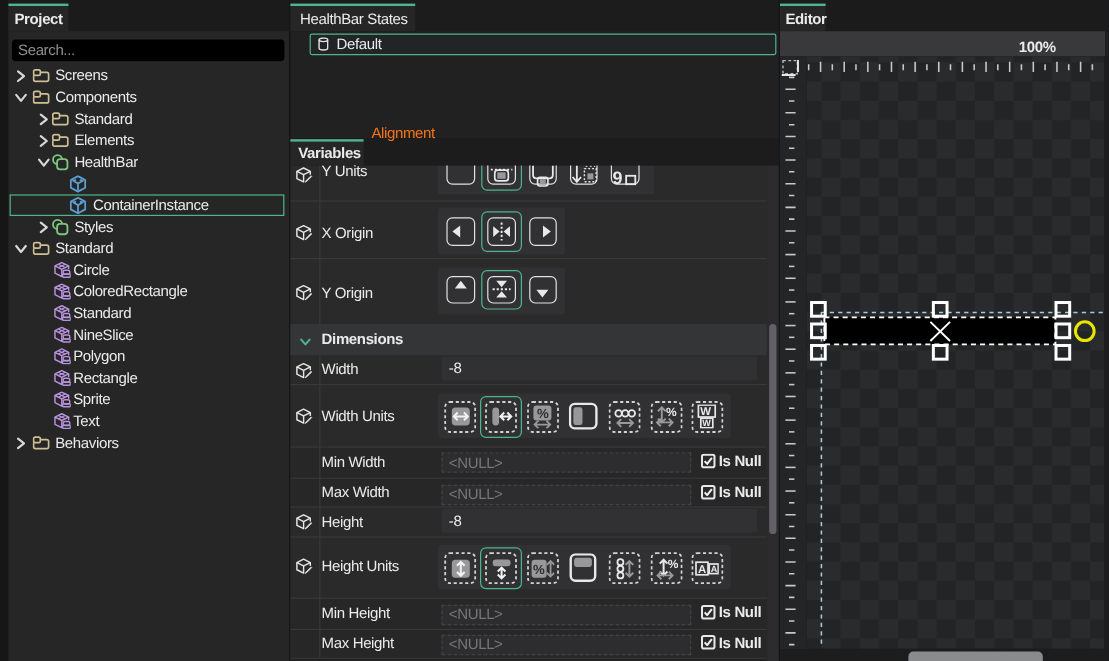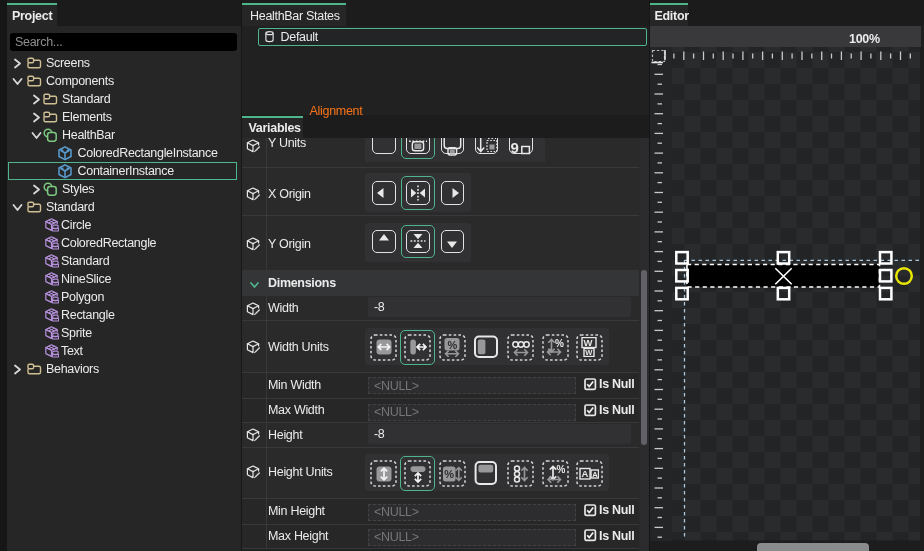--- a/index.html
+++ b/index.html
@@ -51,21 +51,20 @@
     </svg>
 <svg style="position:absolute;left:43px;top:127.5px" width="15" height="15" viewBox="0 0 15 15">
       <circle cx="5" cy="5" r="3.8" fill="none" stroke="#7cc87f" stroke-width="1.5"></circle>
       <rect x="4.6" y="4.6" width="8.6" height="8.6" rx="2.4" fill="#262627" stroke="#7cc87f" stroke-width="1.5"></rect>
     </svg>
 <div class="lbl" style="left:62px;top:126px">HealthBar</div>
 <svg style="position:absolute;left:58px;top:145.5px" width="14" height="15" viewBox="0 0 14 15">
       <polygon points="7,0.8 13,4 13,10.5 7,13.7 1,10.5 1,4" fill="none" stroke="#5b9fd2" stroke-width="1.5" stroke-linejoin="round"></polygon>
       <path d="M7,7 L3,4.6 M7,7 L11,4.6 M7,7 L7,12.2 M3,4.6 L4.8,4.2 M11,4.6 L9.2,4.2" fill="none" stroke="#5b9fd2" stroke-width="1.5" stroke-linecap="round"></path>
     </svg>
-<div class="lbl" style="left:77.5px;top:144px">ColoredRectangleInstance</div>
 <svg style="position:absolute;left:58px;top:163.5px" width="14" height="15" viewBox="0 0 14 15">
       <polygon points="7,0.8 13,4 13,10.5 7,13.7 1,10.5 1,4" fill="none" stroke="#5b9fd2" stroke-width="1.5" stroke-linejoin="round"></polygon>
       <path d="M7,7 L3,4.6 M7,7 L11,4.6 M7,7 L7,12.2 M3,4.6 L4.8,4.2 M11,4.6 L9.2,4.2" fill="none" stroke="#5b9fd2" stroke-width="1.5" stroke-linecap="round"></path>
     </svg>
 <div class="lbl" style="left:77.5px;top:162px">ContainerInstance</div>
 <svg style="position:absolute;left:31.5px;top:183.5px" width="9" height="11" viewBox="0 0 9 11">
       <polyline points="2,1.5 7,5.5 2,9.5" fill="none" stroke="#d8d8d8" stroke-width="1.8" stroke-linecap="round" stroke-linejoin="round"></polyline>
     </svg>
 <svg style="position:absolute;left:43px;top:181.5px" width="15" height="15" viewBox="0 0 15 15">
       <circle cx="5" cy="5" r="3.8" fill="none" stroke="#7cc87f" stroke-width="1.5"></circle>

